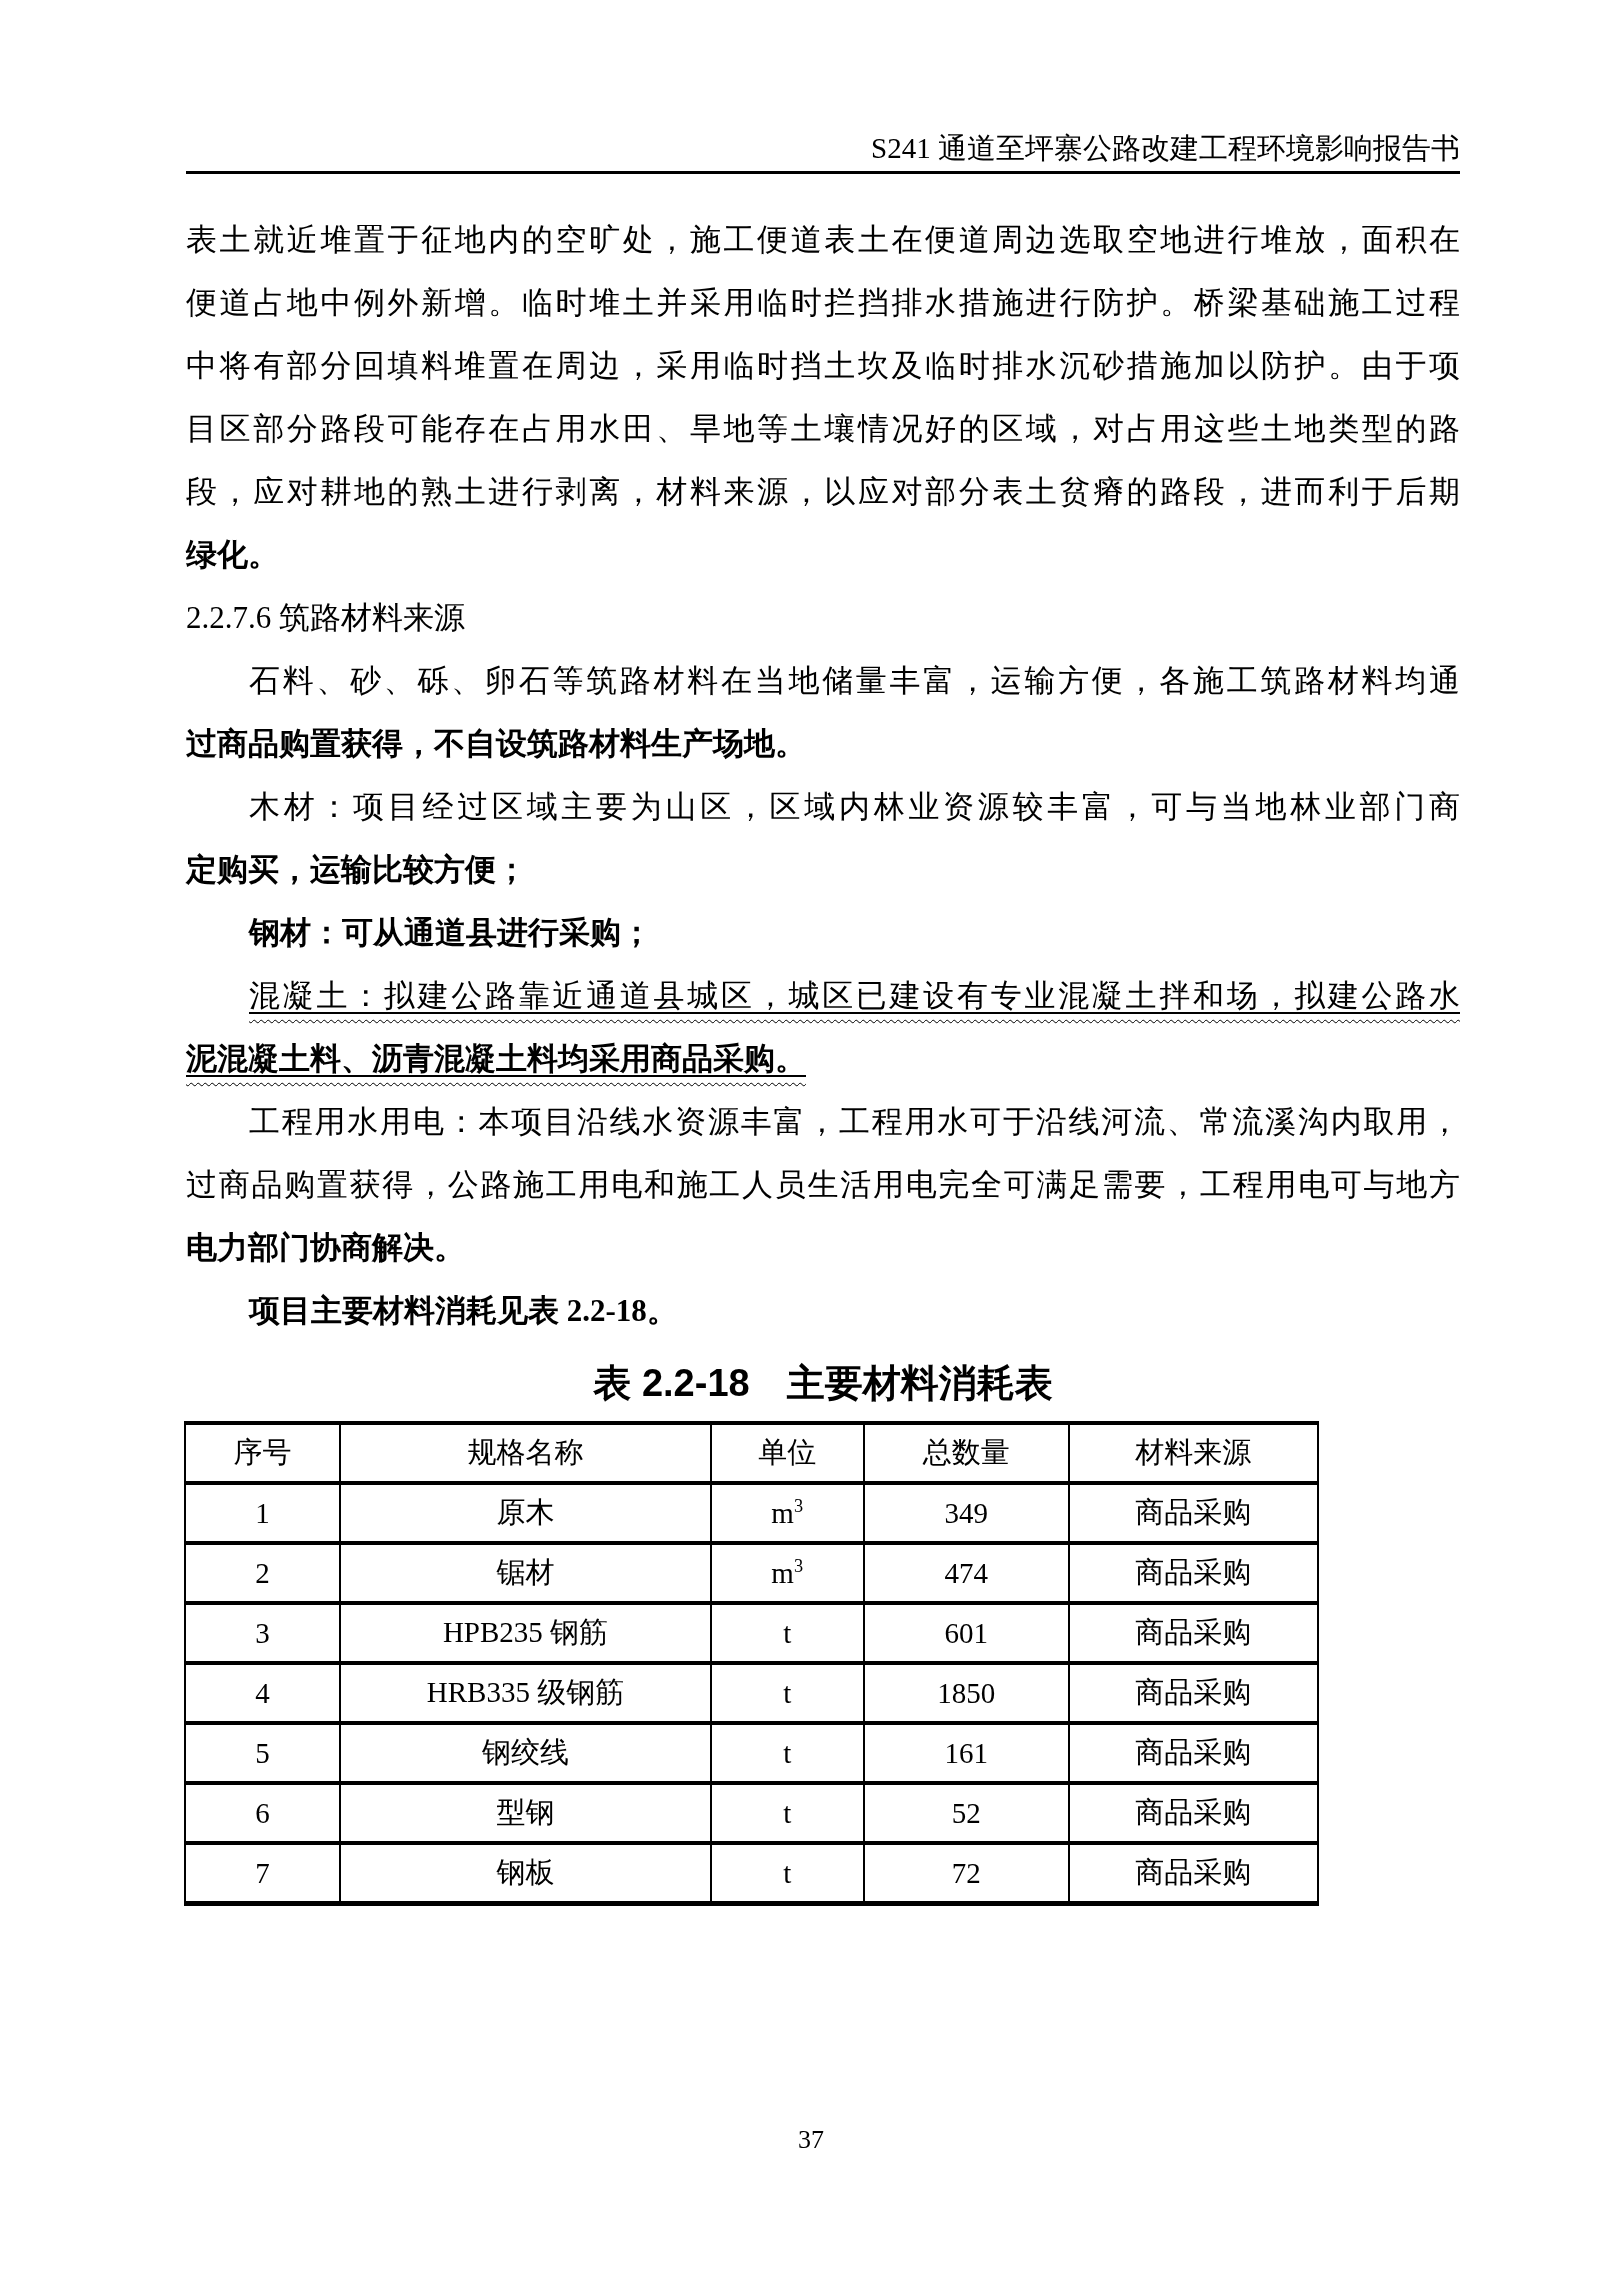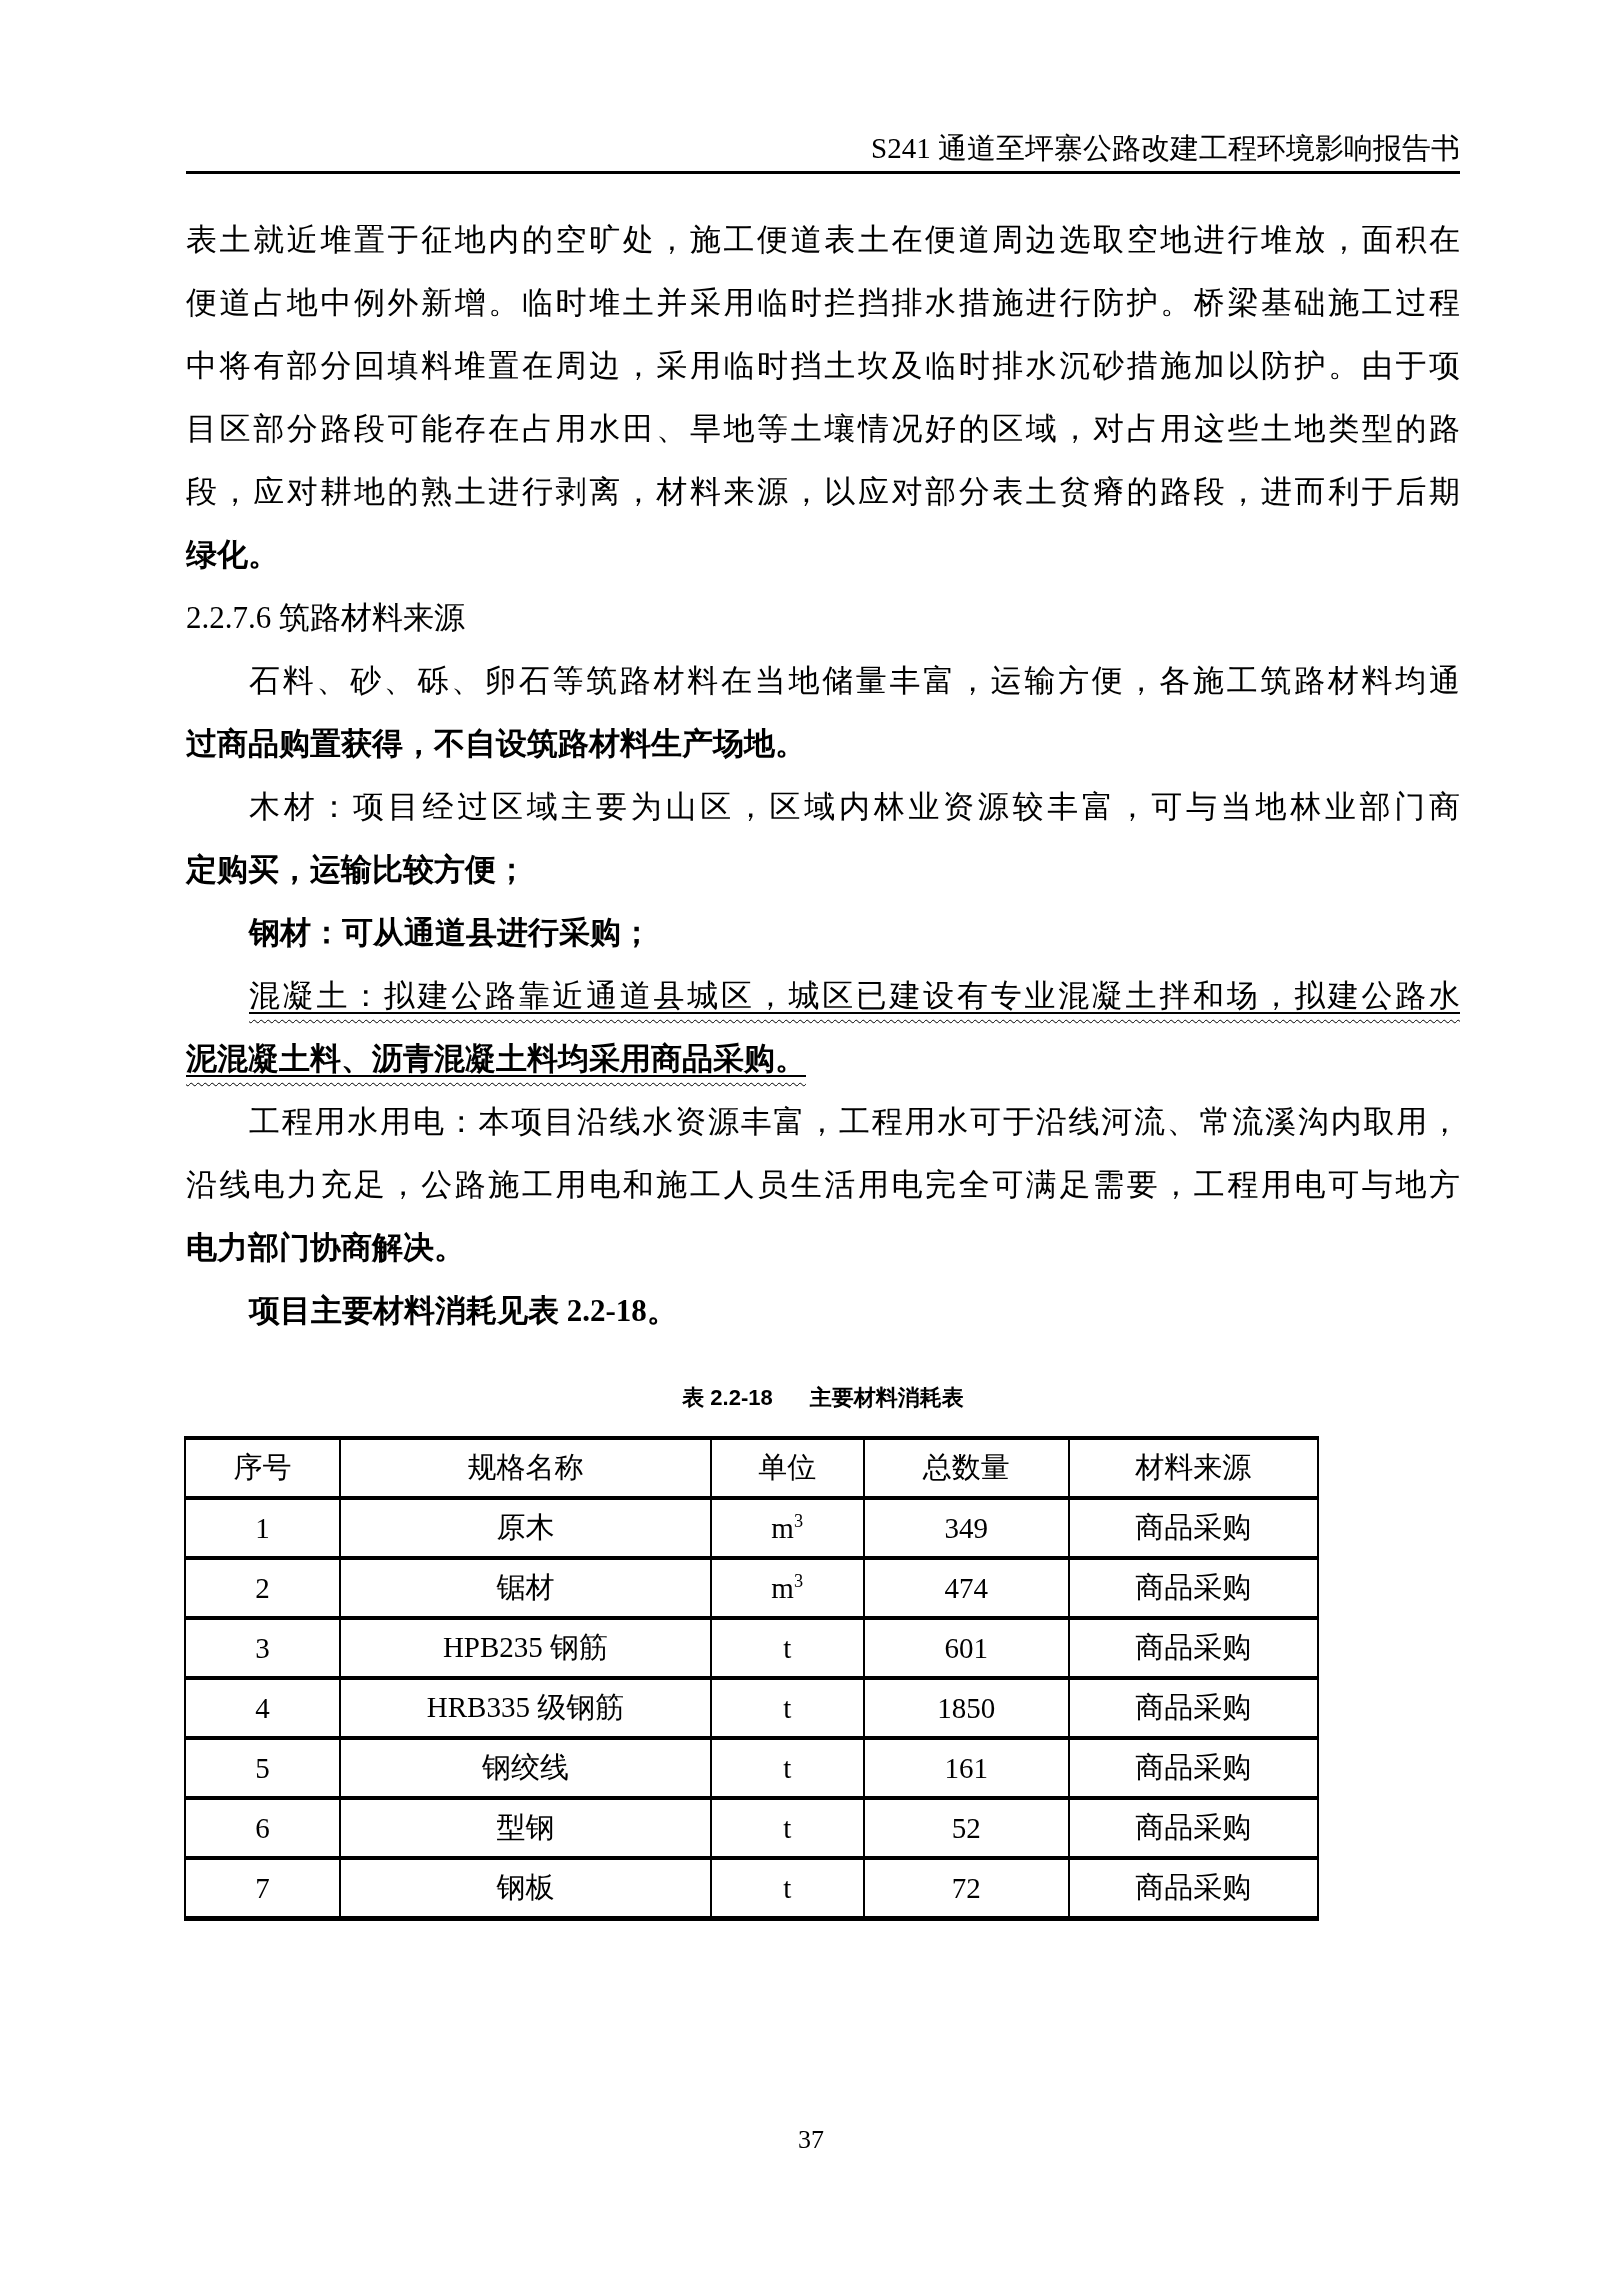--- a/index.html
+++ b/index.html
@@ -68,26 +68,26 @@
   }
   .u-inner {
     text-decoration-line: underline;
     text-decoration-style: solid;
     text-decoration-thickness: 2px;
     text-underline-offset: 5.9px;
   }
 
   
   .table-caption {
-    margin-top: 26px;
+    margin-top: 11px;
     line-height: 42px;
     text-align: center;
     font-family: "Liberation Sans", "DejaVu Sans", sans-serif;
     font-weight: bold;
-    font-size: 22px;
+    font-size: 38px;
   }
   .table-caption .cap-title { margin-left: 37px; }
 
   
   .materials-table {
     margin-top: 17px;
     margin-left: -2px;
     border-collapse: collapse;
     width: 1135px;
     table-layout: fixed;
@@ -156,21 +156,21 @@
       </div>
       <div class="paragraph">
         <div class="line para-last indent">钢材：可从通道县进行采购；</div>
       </div>
       <div class="paragraph">
         <div class="line indent"><span class="u-wrap"><span class="u-inner">混凝土：拟建公路靠近通道县城区，城区已建设有专业混凝土拌和场，拟建公路水</span></span></div>
         <div class="line para-last"><span class="u-wrap"><span class="u-inner">泥混凝土料、沥青混凝土料均采用商品采购。</span></span></div>
       </div>
       <div class="paragraph">
         <div class="line indent">工程用水用电：本项目沿线水资源丰富，工程用水可于沿线河流、常流溪沟内取用，</div>
-        <div class="line">沿线电力充足，公路施工用电和施工人员生活用电完全可满足需要，工程用电可与地方</div>
+        <div class="line">过商品购置获得，公路施工用电和施工人员生活用电完全可满足需要，工程用电可与地方</div>
         <div class="line para-last">电力部门协商解决。</div>
       </div>
       <div class="paragraph">
         <div class="line para-last indent">项目主要材料消耗见表 2.2-18。</div>
       </div>
     </div>
 
   <div class="doc-body" style="top:1351px;">
     <div class="table-caption">
       <span>表 2.2-18</span><span class="cap-title">主要材料消耗表</span>

